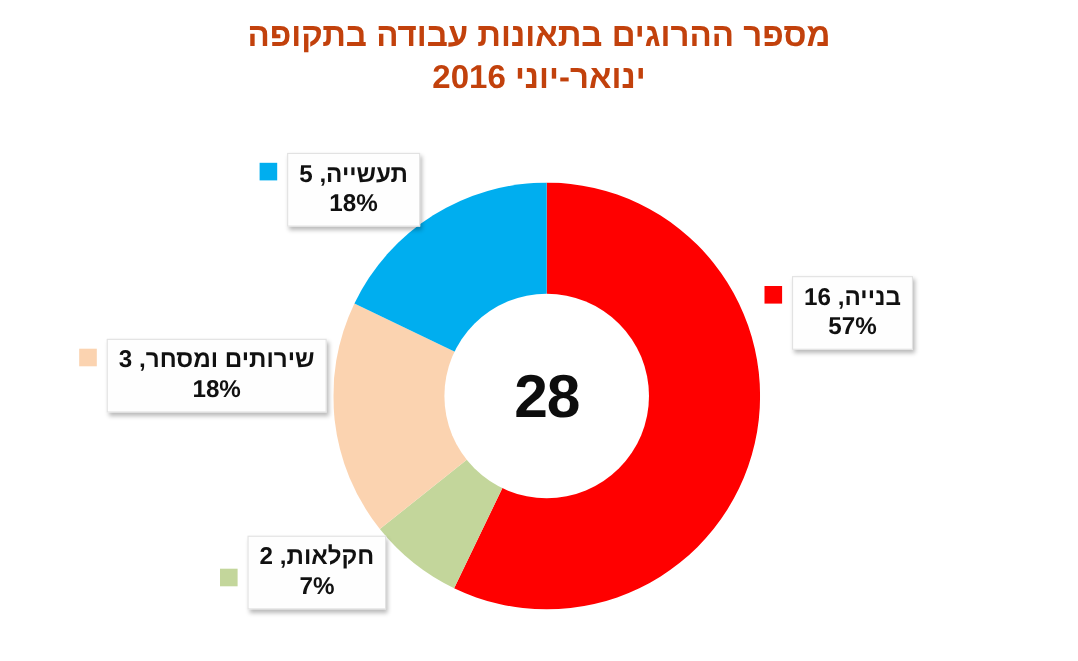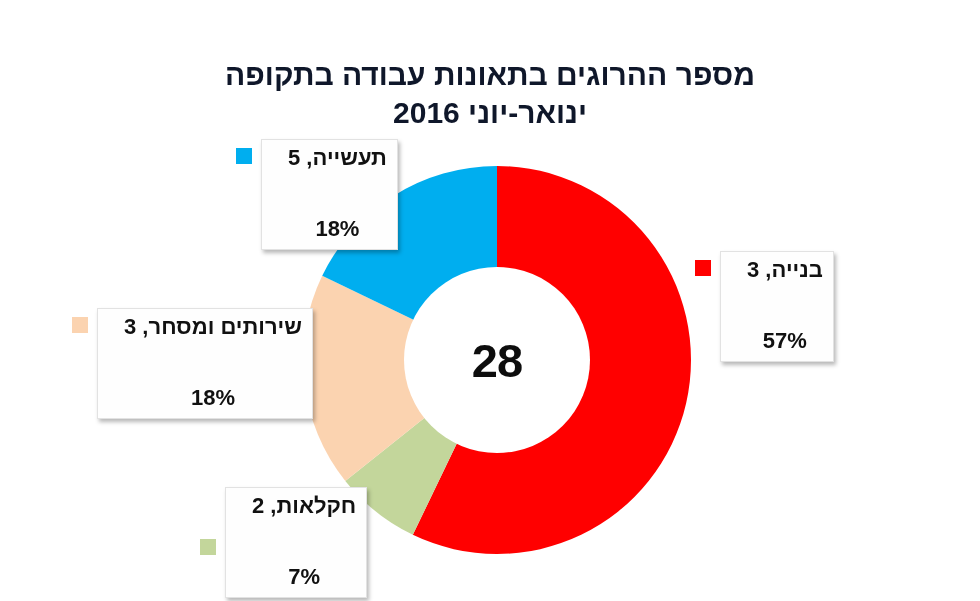--- a/index.html
+++ b/index.html
@@ -22,28 +22,27 @@
     background: #ffffff;
   }
 
   
   .chart-title {
     position: absolute;
     top: 14px;
     left: 0;
     width: 980px;
     text-align: center;
-    color: #0f172a;
+    color: #c2410c;
     font-size: 30px;
     font-weight: bold;
     line-height: 1.28;
     direction: rtl;
     letter-spacing: 0px;
     white-space: pre-line;
-    margin-top: 42px;
   }
 
   
   .donut-wrap {
     position: absolute;
     left: 303px;
     top: 166px;
     width: 388px;
     height: 388px;
   }
@@ -54,49 +53,49 @@
   }
   .center-total {
     position: absolute;
     left: 0;
     top: 0;
     width: 388px;
     height: 388px;
     display: flex;
     align-items: center;
     justify-content: center;
-    font-size: 47px;
+    font-size: 55px;
     font-weight: bold;
     color: #0d0d0d;
     letter-spacing: -1px;
     pointer-events: none;
   }
 
   
   .callout {
     position: absolute;
     display: flex;
     align-items: flex-start;
     direction: rtl;
   }
   .callout-box {
     background: #fefefe;
     border: 1px solid #e2e2e2;
     box-shadow: 2px 3px 4px rgba(0,0,0,0.28);
-    padding: 5px 10px 6px 26px;
+    padding: 5px 10px 6px 10px;
     text-align: center;
     direction: rtl;
     font-size: 22px;
     font-weight: bold;
     color: #111111;
     line-height: 1.22;
     white-space: nowrap;
   }
   .callout-line1 { display: block; }
-  .callout-line2 { display: block; margin-top: 44px; }
+  .callout-line2 { display: block; }
 
   .legend-swatch {
     width: 16px;
     height: 16px;
     flex: 0 0 16px;
     margin-top: 9px;
   }
   
   .callout.swatch-left .legend-swatch { order: 2; margin-right: 9px; }
   .callout.swatch-left .callout-box  { order: 1; }
@@ -132,21 +131,21 @@
     <span class="legend-swatch" style="background: rgb(0, 174, 239);"></span>
     <div class="callout-box">
       <span class="callout-line1">תעשייה, 5</span>
       <span class="callout-line2">18%</span>
     </div>
   </div>
 
   <div class="callout swatch-left" id="callout-construction">
     <span class="legend-swatch" style="background: rgb(255, 0, 0);"></span>
     <div class="callout-box">
-      <span class="callout-line1">בנייה, 3</span>
+      <span class="callout-line1">בנייה, 16</span>
       <span class="callout-line2">57%</span>
     </div>
   </div>
 
   <div class="callout swatch-left" id="callout-services">
     <span class="legend-swatch" style="background: rgb(251, 211, 176);"></span>
     <div class="callout-box">
       <span class="callout-line1">שירותים ומסחר, 3</span>
       <span class="callout-line2">18%</span>
     </div>

